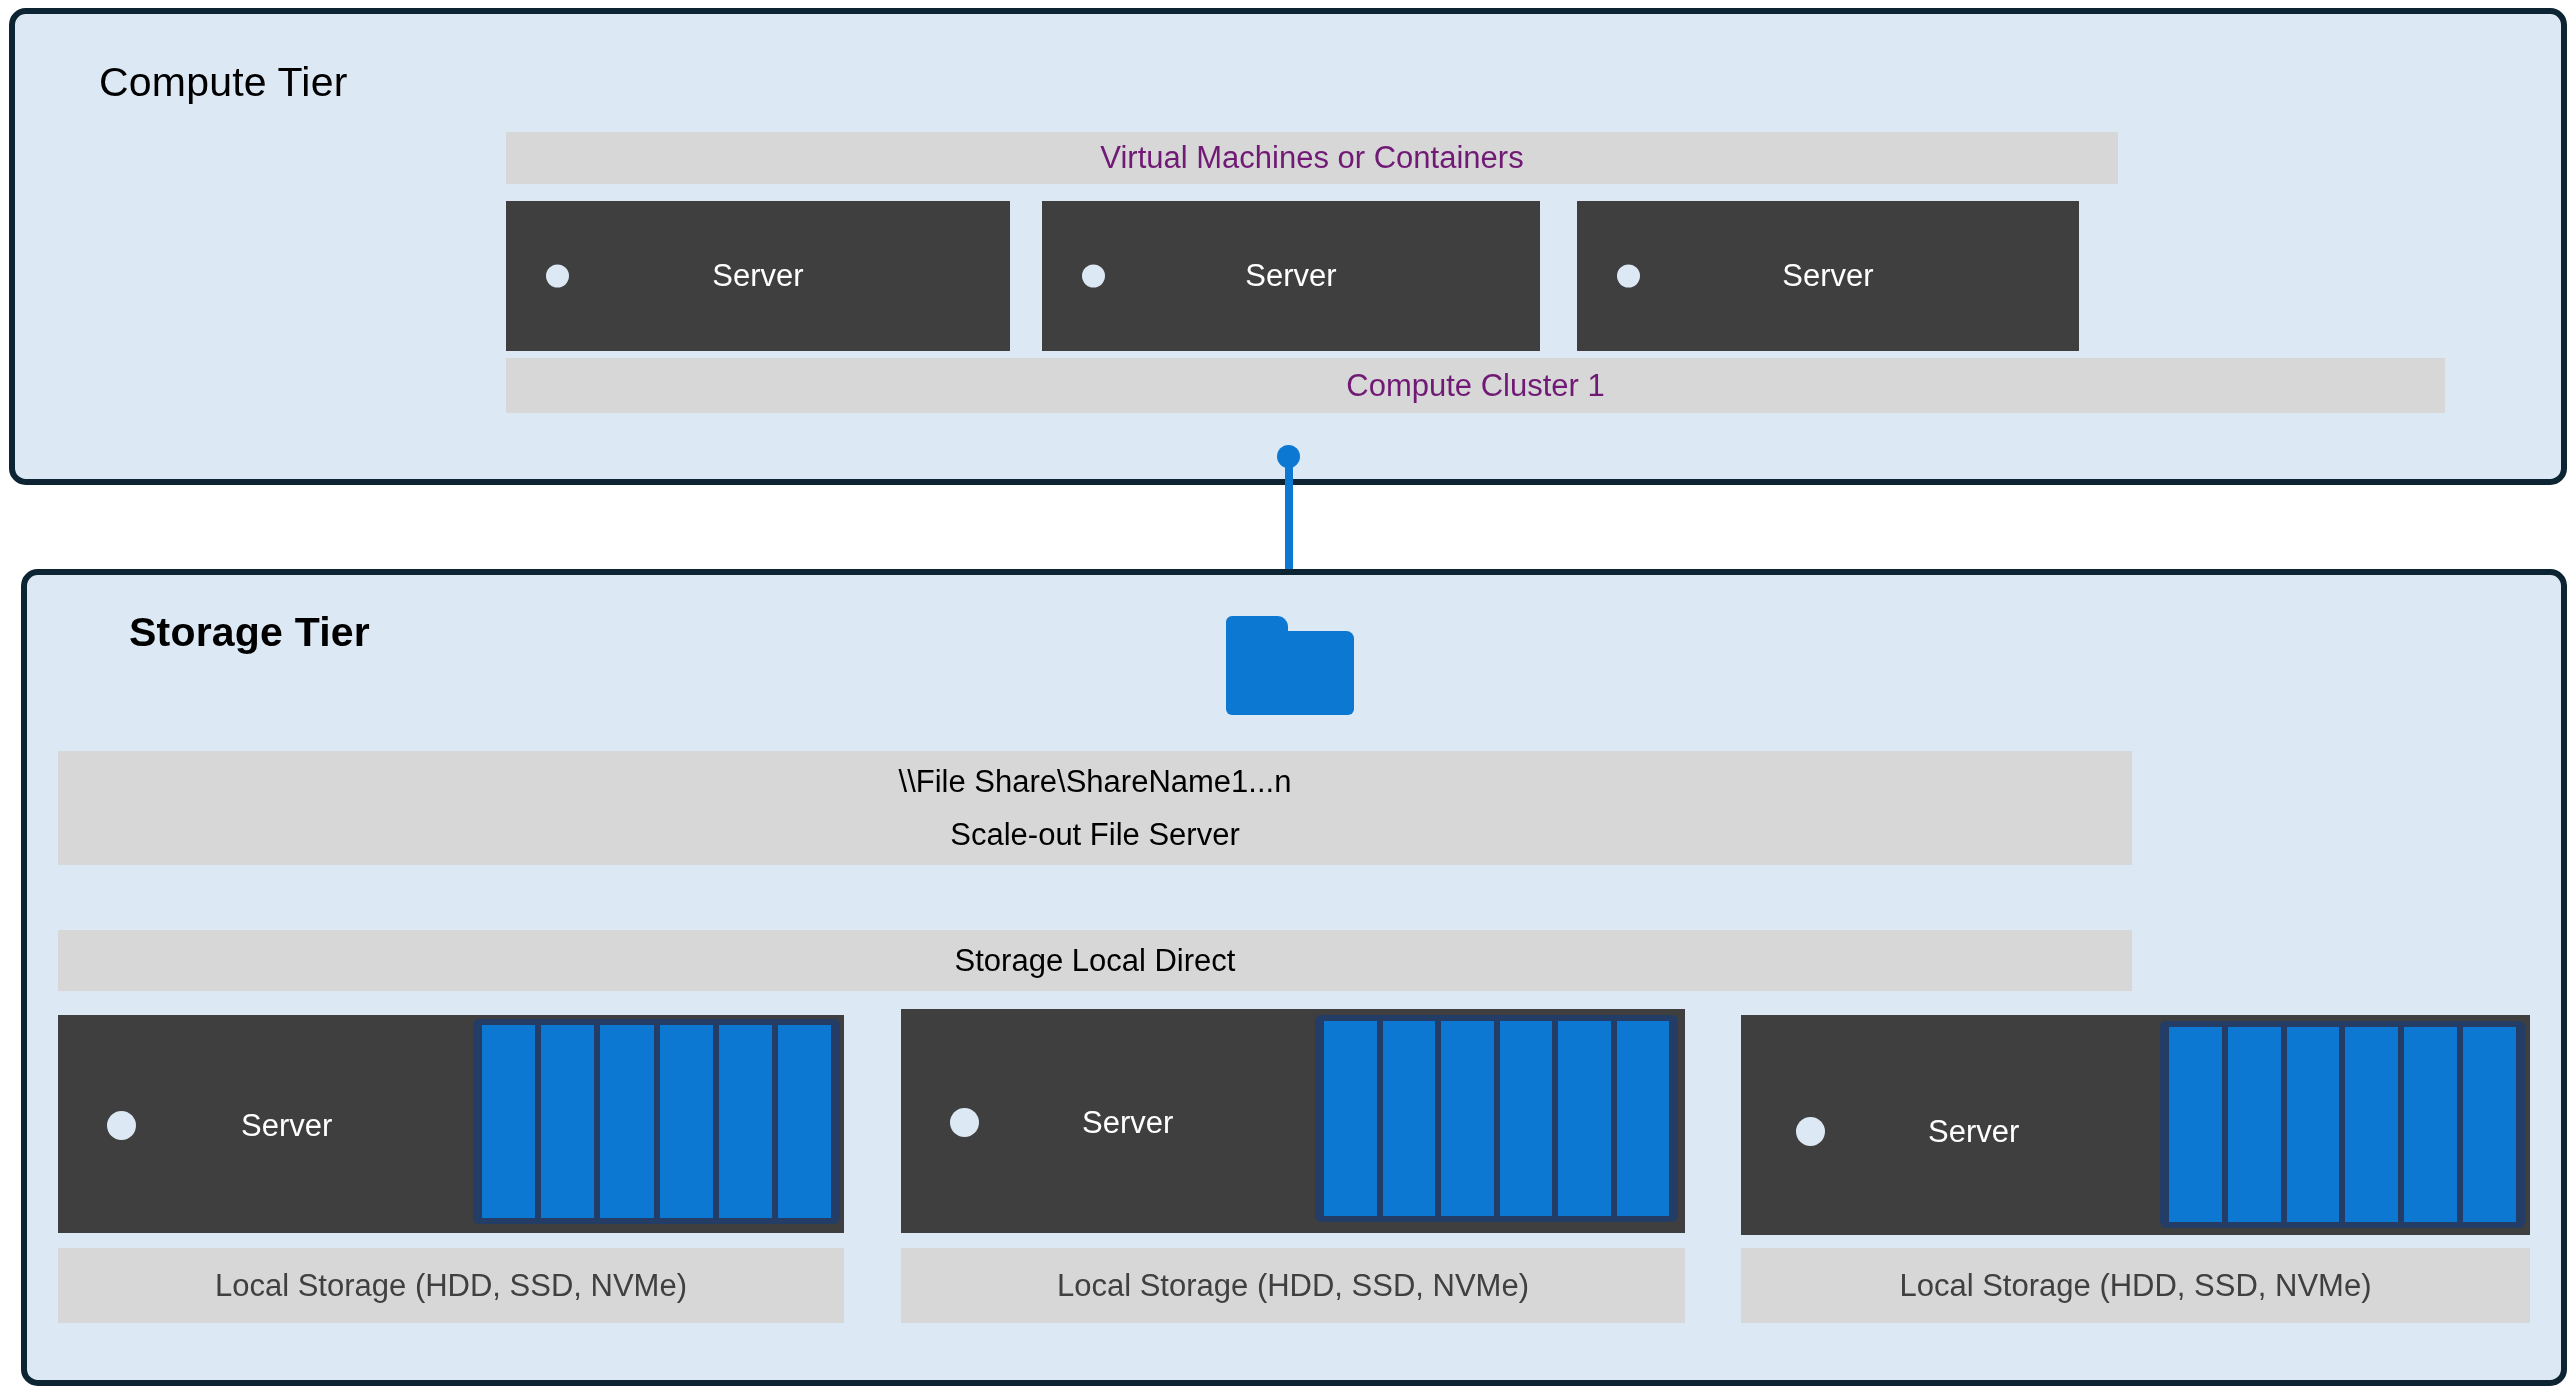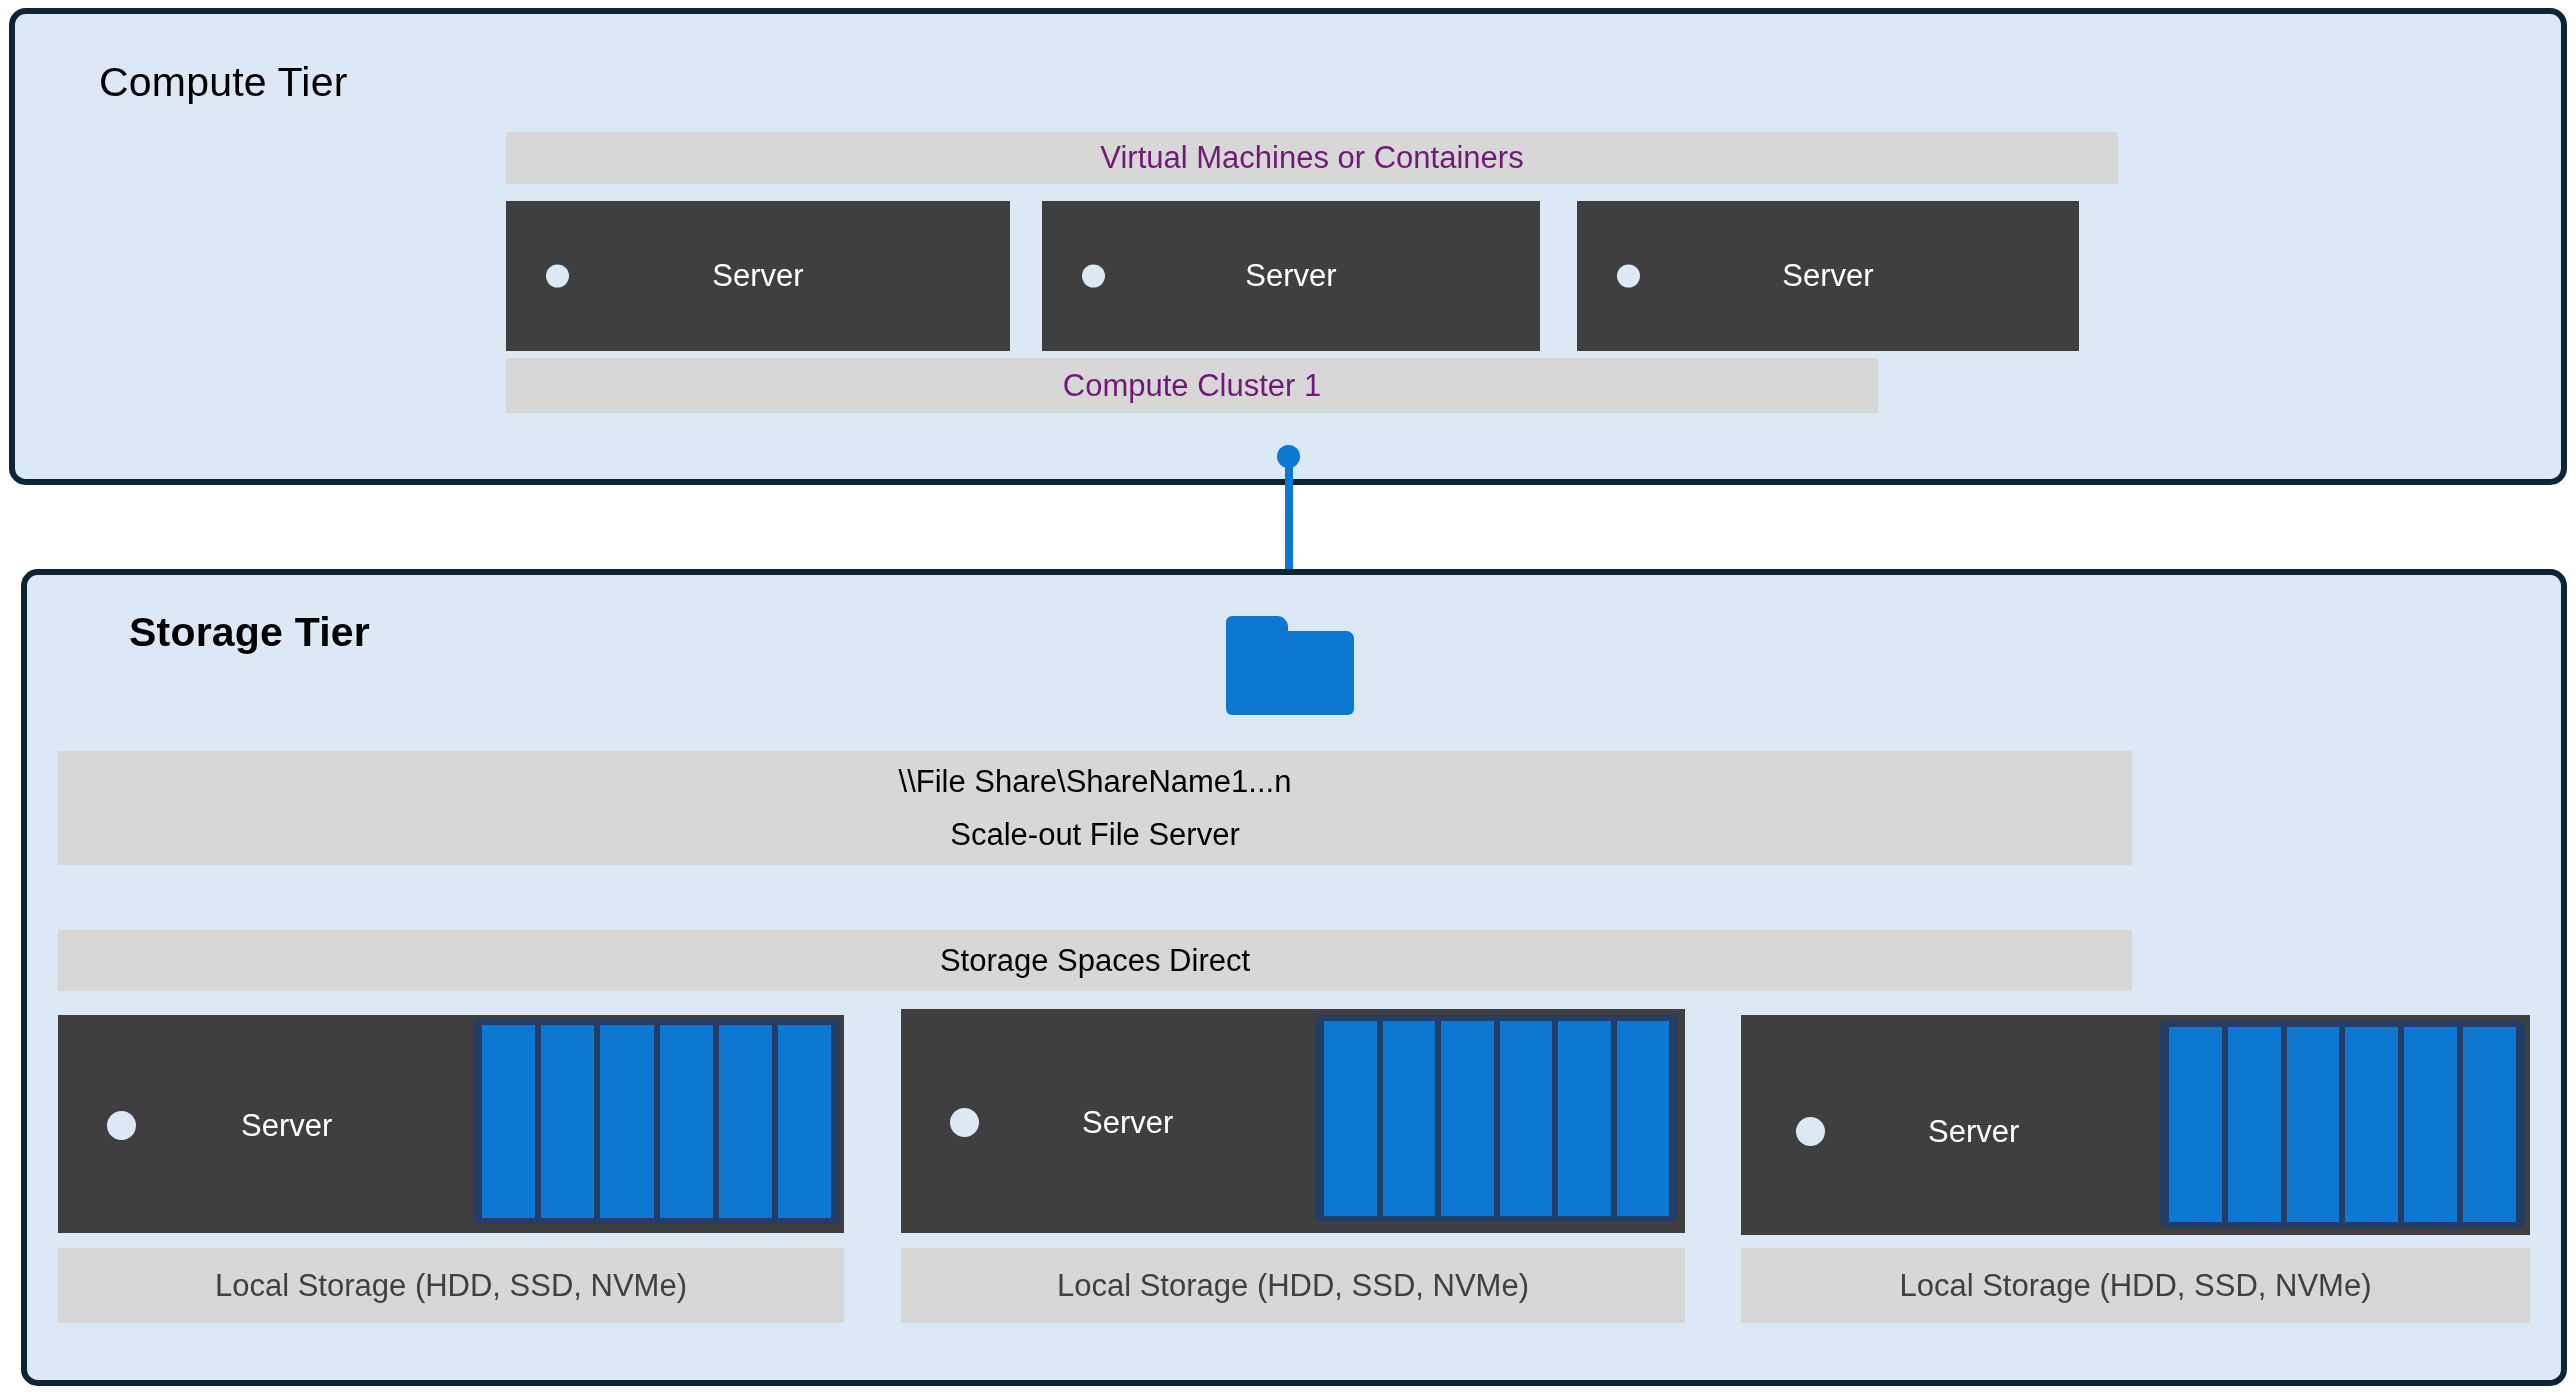--- a/index.html
+++ b/index.html
@@ -54,21 +54,21 @@
 
   #vm-band {
     left: 506px;
     top: 132px;
     width: 1612px;
     height: 52px;
   }
   #cluster-band {
     left: 506px;
     top: 358px;
-    width: 1372px;
+    width: 1939px;
     height: 55px;
   }
 
   
   .server-box {
     position: absolute;
     background: #3f3f3f;
     box-sizing: border-box;
     display: flex;
     align-items: center;
@@ -297,21 +297,21 @@
 
 <div id="folder-icon">
   <span class="tab"></span>
   <span class="body"></span>
 </div>
 
 <div class="storage-band" id="band-fileshare">\\File Share\ShareName1...n</div>
 
 <div class="storage-band" id="band-sofs">Scale-out File Server</div>
 
-<div class="storage-band" id="band-s2d">Storage Spaces Direct</div>
+<div class="storage-band" id="band-s2d">Storage Local Direct</div>
 
 <div class="storage-col" id="storage-col-0">
   <div class="storage-server">
     <span class="led"></span>
     <span class="srv-label">Server</span>
   </div>
   <div class="disk-array">
     <span class="disk-bar"></span>
     <span class="disk-bar"></span>
     <span class="disk-bar"></span>

